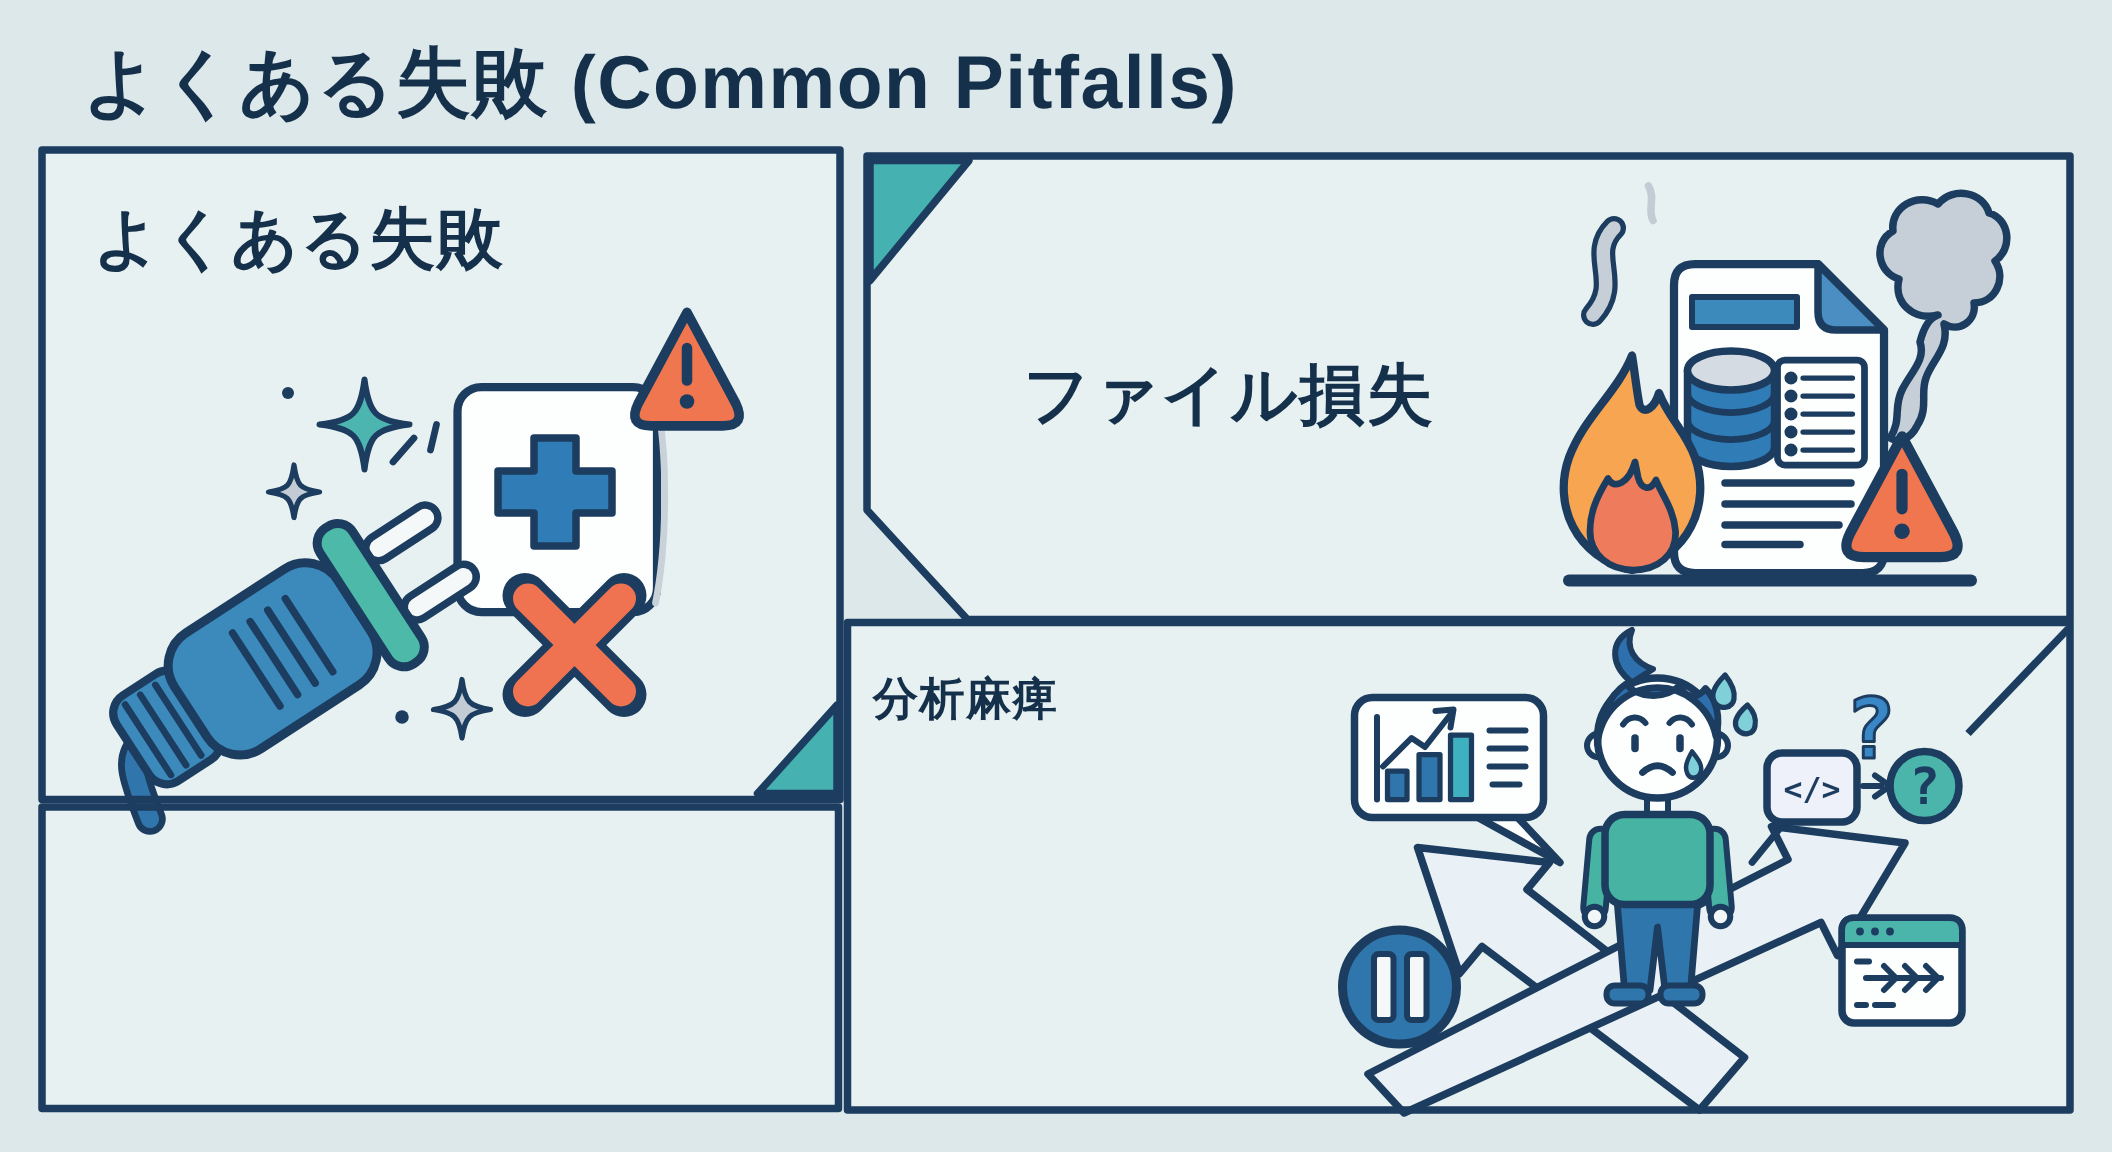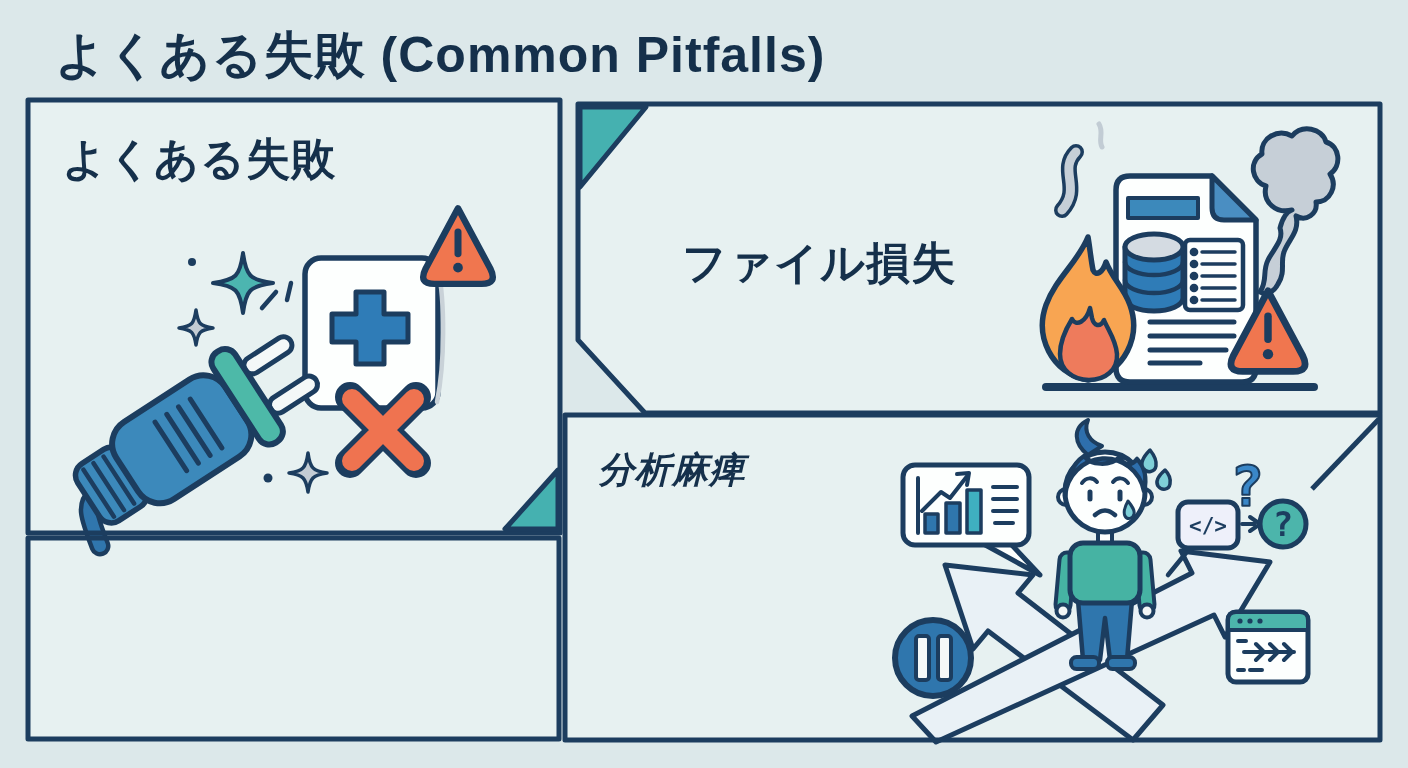--- a/index.html
+++ b/index.html
@@ -3,21 +3,21 @@
 <meta charset="utf-8">
 <style>
   html,body{margin:0;padding:0;background:#dce8ea;}
   .stage{position:relative;width:1408px;height:768px;overflow:hidden;
          font-family:"Liberation Sans","DejaVu Sans",sans-serif;background:#dce8ea;}
   .stage svg{position:absolute;left:0;top:0;}
   .lbl{position:absolute;color:#15304b;font-weight:800;letter-spacing:1px;white-space:nowrap;}
   .title{left:55px;top:22px;font-size:50px;}
   .lbl-p1{left:62px;top:130px;font-size:44px;}
   .lbl-p2{left:658px;top:234px;font-size:44px;margin-left:24px;}
-  .lbl-p3{left:598px;top:446px;font-size:36px;font-style:italic;}
+  .lbl-p3{left:582px;top:446px;font-size:30px;}
   text{font-family:"DejaVu Sans Mono","Liberation Mono",monospace;font-weight:bold;}
 </style>
 </head>
 <body>
 
 <div class="stage">
 <svg width="1408" height="768" viewBox="0 0 1408 768">
 
   <g>
     <rect x="28" y="100" width="532" height="433" fill="#e7f1f1"></rect>

